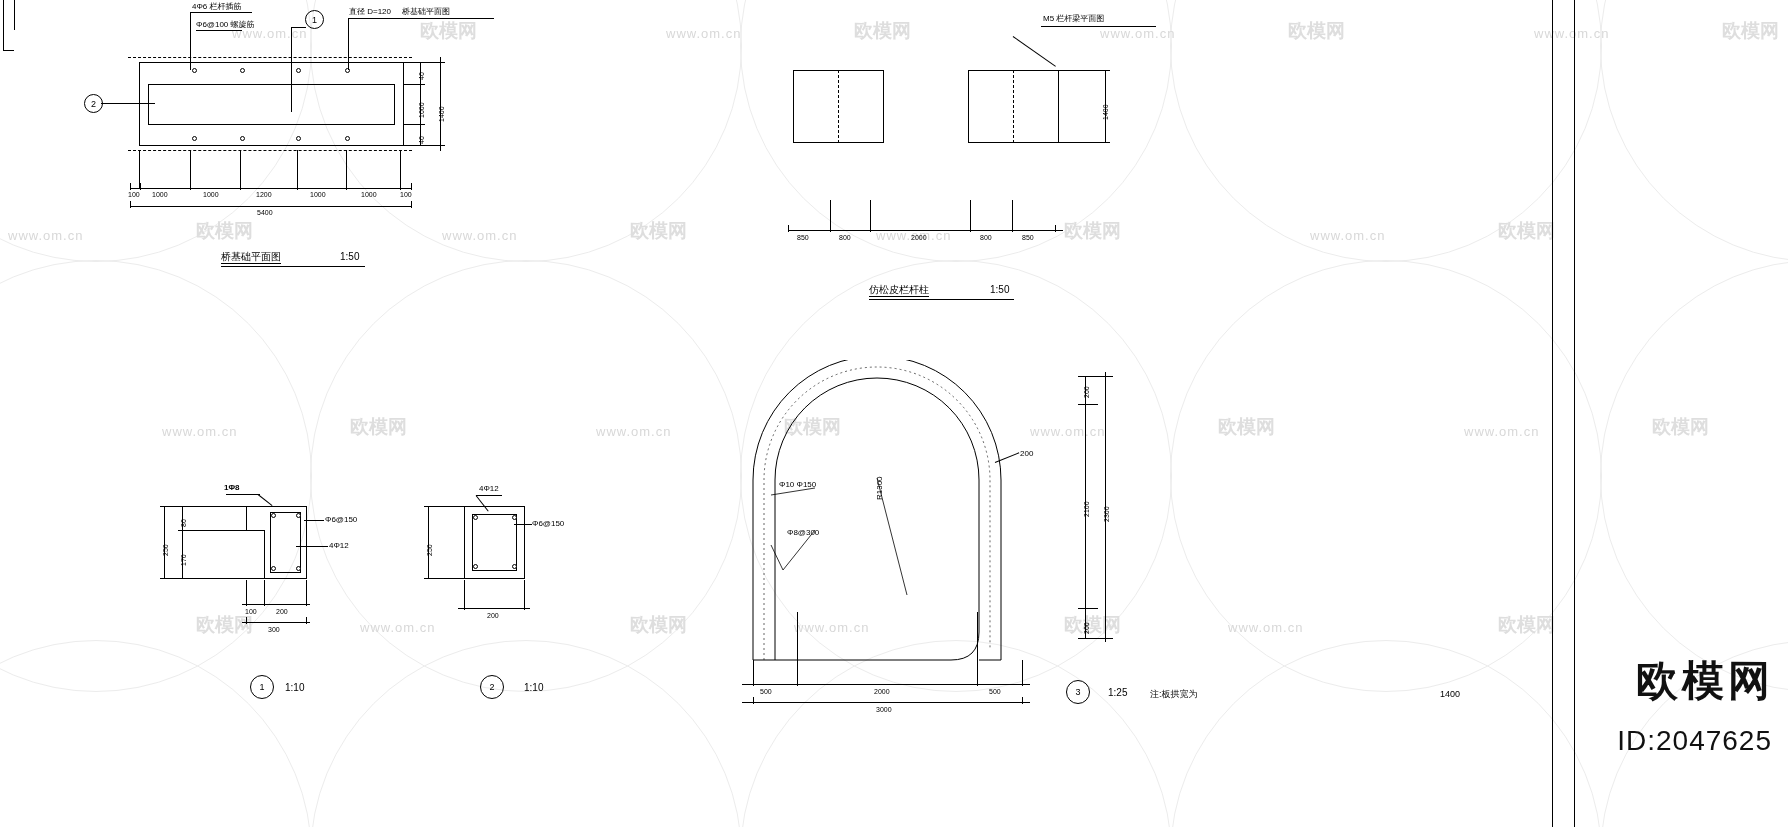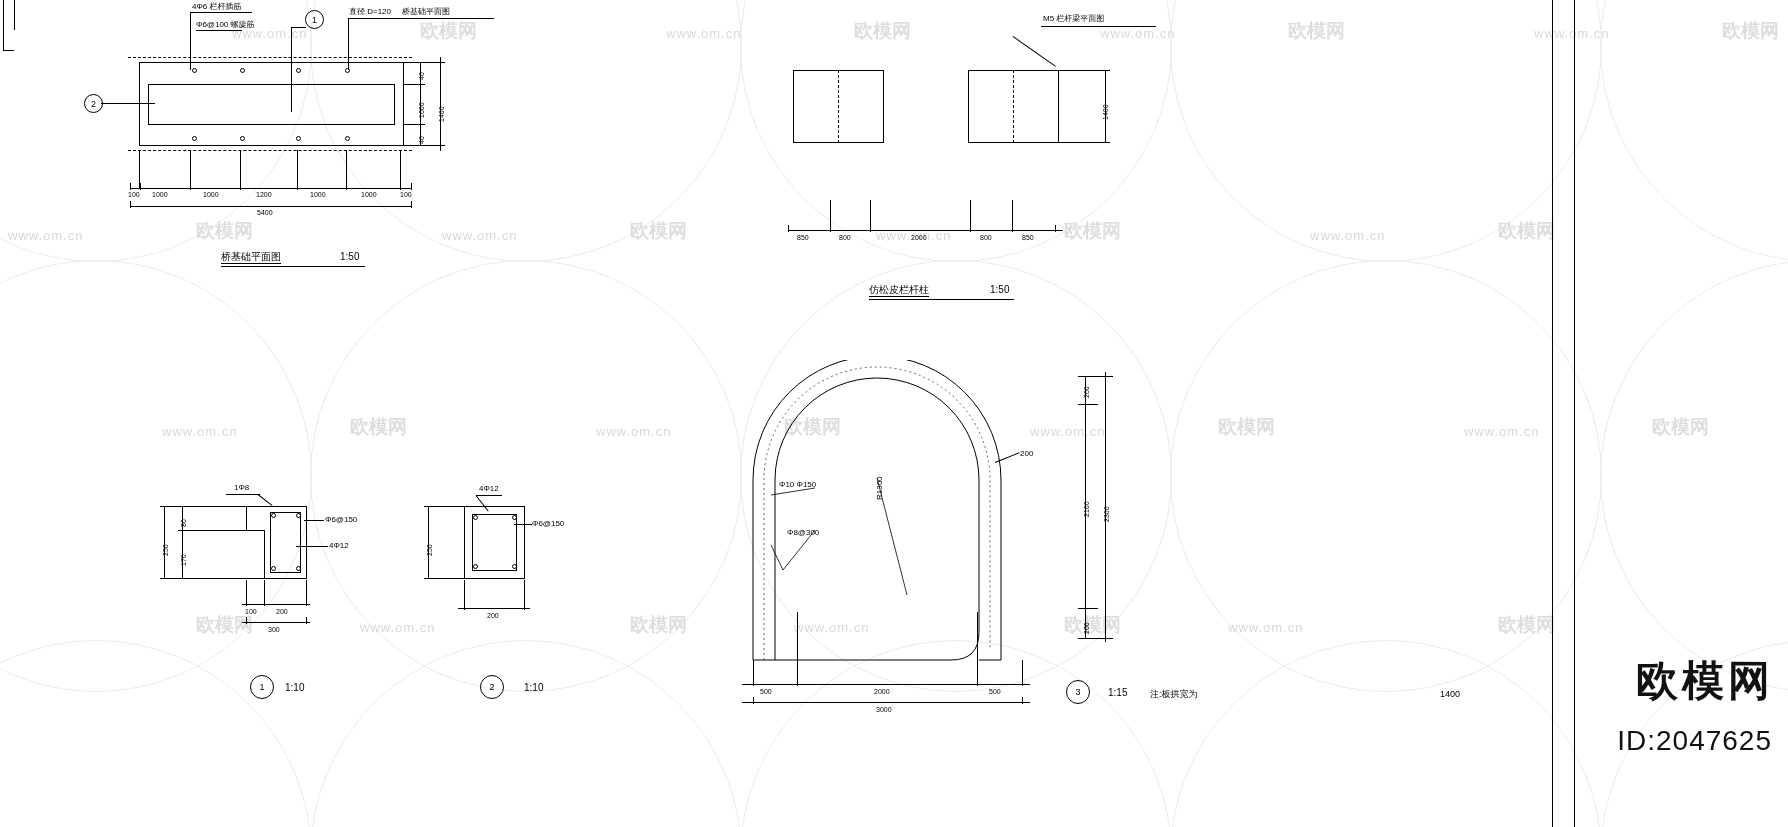--- a/index.html
+++ b/index.html
@@ -242,21 +242,21 @@
     <div class="ln hln" style="left:270px;top:572px;width:30px;"></div>
     <div class="ln vln" style="left:270px;top:512px;height:61px;"></div>
     <div class="ln vln" style="left:300px;top:512px;height:61px;"></div>
     <div class="dot" style="left:271px;top:513px;"></div>
     <div class="dot" style="left:296px;top:513px;"></div>
     <div class="dot" style="left:271px;top:566px;"></div>
     <div class="dot" style="left:296px;top:566px;"></div>
 
     <div class="ln hln" style="left:226px;top:494px;width:34px;"></div>
     <div class="ln" style="left:258px;top:494px;width:18px;height:1px;transform:rotate(38deg);transform-origin:left center;"></div>
-    <div class="lbl" style="left:234px;top:484px;">1Φ8</div>
+    <div class="lbl" style="left:224px;top:484px;font-weight:bold;">1Φ8</div>
 
     <div class="ln hln" style="left:304px;top:520px;width:20px;"></div>
     <div class="lbl" style="left:325px;top:516px;">Φ6@150</div>
 
     <div class="ln hln" style="left:296px;top:546px;width:32px;"></div>
     <div class="lbl" style="left:329px;top:542px;">4Φ12</div>
 
     <div class="ln vln" style="left:164px;top:506px;height:72px;"></div>
     <div class="ln vln" style="left:182px;top:506px;height:72px;"></div>
     <div class="ln hln" style="left:160px;top:506px;width:90px;"></div>
@@ -373,21 +373,21 @@
     <div class="ln vln" style="left:753px;top:660px;height:24px;"></div>
     <div class="ln vln" style="left:797px;top:612px;height:72px;"></div>
     <div class="ln vln" style="left:977px;top:612px;height:72px;"></div>
     <div class="ln vln" style="left:1022px;top:660px;height:24px;"></div>
     <div class="lbl-s" style="left:760px;top:688px;">500</div>
     <div class="lbl-s" style="left:874px;top:688px;">2000</div>
     <div class="lbl-s" style="left:989px;top:688px;">500</div>
     <div class="lbl-s" style="left:876px;top:706px;">3000</div>
 
     <div class="cir" style="left:1066px;top:680px;width:22px;height:22px;">3</div>
-    <div class="ttl" style="left:1108px;top:688px;">1:15</div>
+    <div class="ttl" style="left:1108px;top:688px;">1:25</div>
     <div class="ttl" style="left:1150px;top:690px;font-size:9px;">注:板拱宽为</div>
     <div class="ttl" style="left:1440px;top:690px;font-size:9px;">1400</div>
   </div>
 
   <div class="brand">欧模网</div>
   <div class="brand-id">ID:2047625</div>
 
 </div>
 
 </body></html>

